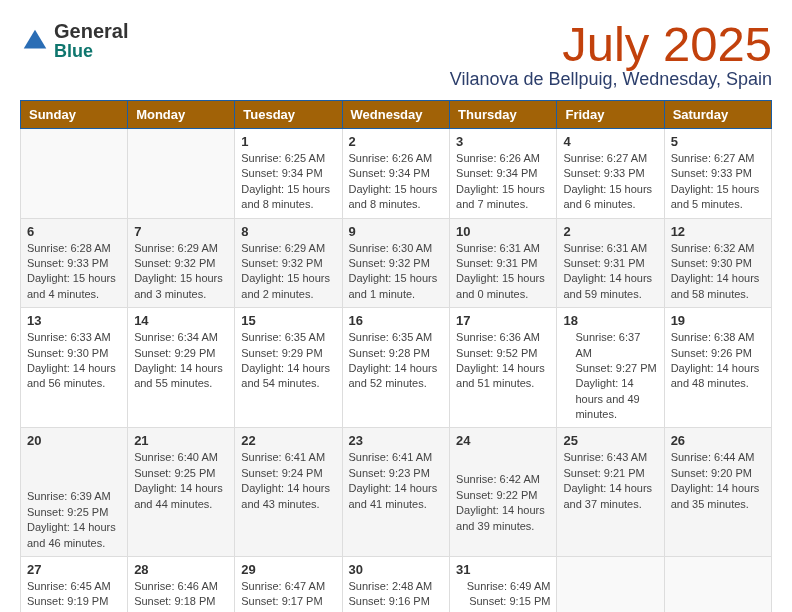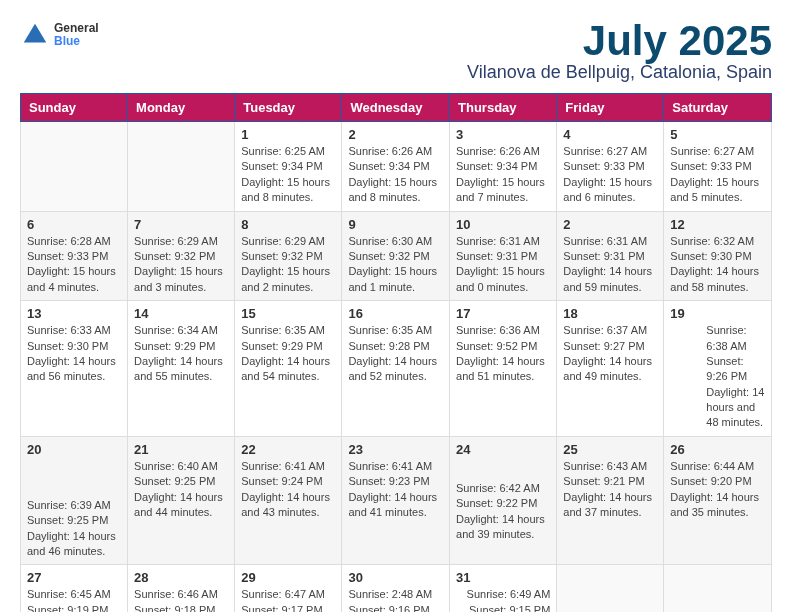--- a/index.html
+++ b/index.html
@@ -20,53 +20,53 @@
       display: flex;
       align-items: center;
       gap: 4px;
     }
     .logo-text {
       display: flex;
       flex-direction: column;
       line-height: 1.1;
     }
     .logo-general {
-      font-size: 12px;
+      font-size: 20px;
       font-weight: bold;
       color: #333;
     }
     .logo-blue {
-      font-size: 12px;
+      font-size: 18px;
       font-weight: bold;
-      color: #3b82f6;
+      color: #0f766e;
     }
     .logo-icon {
       width: 30px;
       height: 30px;
     }
     .title-section {
       text-align: right;
     }
     .month-title {
-      font-size: 42px;
-      color: #0c4a6e;
-      font-weight: bold;
+      font-size: 49px;
+      color: #c2410c;
+      font-weight: normal;
       line-height: 1;
     }
     .location-title {
       font-size: 18px;
       color: #2c3e6b;
     }
     .calendar {
       width: 100%;
       border-collapse: collapse;
       border: 1px solid #ccc;
     }
     .calendar th {
-      background-color: #be185d;
+      background-color: #a16207;
       color: #fff;
       text-align: left;
       padding: 6px 8px;
       font-size: 13px;
       border: 1px solid #1a5da5;
     }
     .calendar td {
       vertical-align: top;
       padding: 5px 6px;
       border: 1px solid #ddd;
@@ -104,21 +104,21 @@
     <svg class="logo-icon" viewBox="0 0 40 40">
       <polygon points="20,5 35,30 5,30" fill="#2a6db5"></polygon>
     </svg>
     <div class="logo-text">
       <span class="logo-general">General</span>
       <span class="logo-blue">Blue</span>
     </div>
   </div>
   <div class="title-section">
     <div class="month-title">July 2025</div>
-    <div class="location-title">Vilanova de Bellpuig, Catalonia, Spain</div>
+    <div class="location-title">Vilanova de Bellpuig, Wednesday, Spain</div>
   </div>
 </div>
 
 <table class="calendar">
   <thead>
     <tr>
       <th>Sunday</th>
       <th>Monday</th>
       <th>Tuesday</th>
       <th>Wednesday</th>
@@ -232,27 +232,27 @@
 Daylight: 14 hours and 52 minutes.</div>
         </td>
         <td>
           <span class="day-num">17</span>
           <div class="cell-info" style="white-space: pre-line;">Sunrise: 6:36 AM
 Sunset: 9:52 PM
 Daylight: 14 hours and 51 minutes.</div>
         </td>
         <td>
           <span class="day-num">18</span>
-          <div class="cell-info" style="white-space: pre-line;">Sunrise: 6:37 AM
+          <div class="cell-info" style="white-space: pre-line; margin-left: 12px;">Sunrise: 6:37 AM
 Sunset: 9:27 PM
 Daylight: 14 hours and 49 minutes.</div>
         </td>
         <td>
           <span class="day-num">19</span>
-          <div class="cell-info" style="white-space: pre-line; margin-left: 36px;">Sunrise: 6:38 AM
+          <div class="cell-info" style="white-space: pre-line;">Sunrise: 6:38 AM
 Sunset: 9:26 PM
 Daylight: 14 hours and 48 minutes.</div>
         </td>
       </tr>
       <tr>
         <td>
           <span class="day-num">20</span>
           <div class="cell-info" style="white-space: pre-line; margin-top: 41px;">Sunrise: 6:39 AM
 Sunset: 9:25 PM
 Daylight: 14 hours and 46 minutes.</div>

